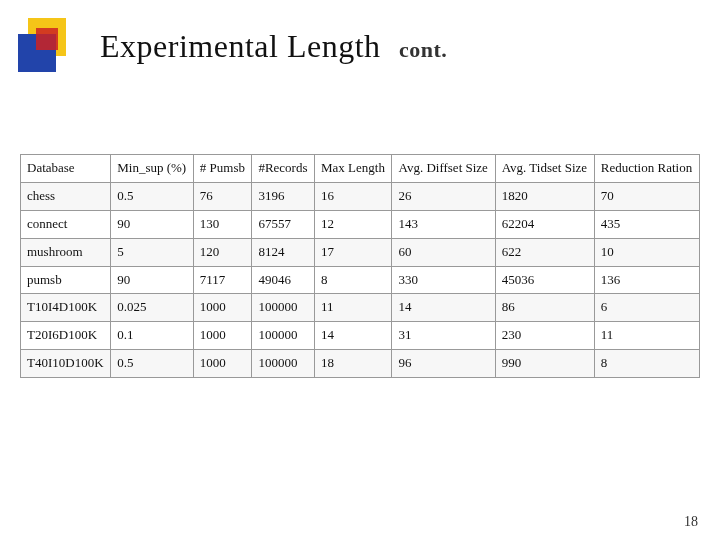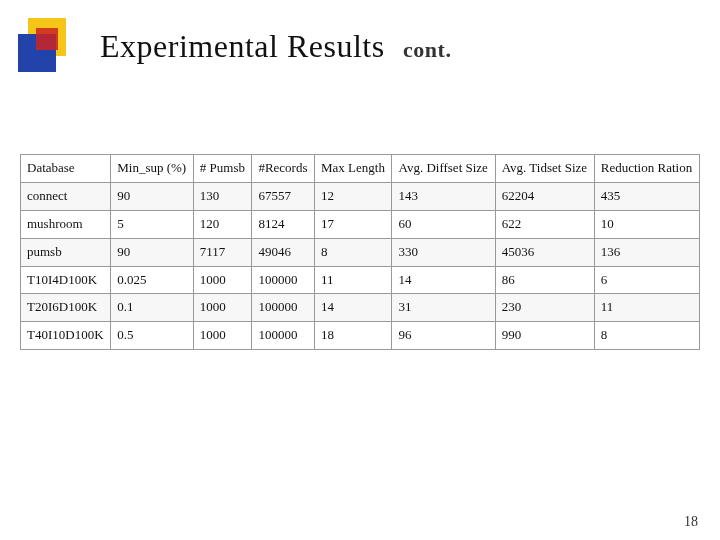--- a/index.html
+++ b/index.html
@@ -110,39 +110,49 @@
 </head>
 <body>
 
 <div class="deco-container">
   <div class="deco-yellow"></div>
   <div class="deco-blue"></div>
   <div class="deco-red"></div>
 </div>
 
 <div class="page-title">
-  <span>Experimental Results</span>
+  <span>Experimental Length</span>
   <span class="cont">cont.</span>
 </div>
 
 <div class="table-container">
   <table>
     <thead>
       <tr>
         <th>Database</th>
         <th>Min_sup (%)</th>
         <th># Pumsb</th>
         <th>#Records</th>
         <th>Max Length</th>
         <th>Avg. Diffset Size</th>
         <th>Avg. Tidset Size</th>
         <th>Reduction Ration</th>
       </tr>
     </thead>
     <tbody id="table-body">
+    <tr>
+          <td>chess</td>
+          <td>0.5</td>
+          <td>76</td>
+          <td>3196</td>
+          <td>16</td>
+          <td>26</td>
+          <td>1820</td>
+          <td>70</td>
+        </tr>
         <tr>
           <td>connect</td>
           <td>90</td>
           <td>130</td>
           <td>67557</td>
           <td>12</td>
           <td>143</td>
           <td>62204</td>
           <td>435</td>
         </tr>

